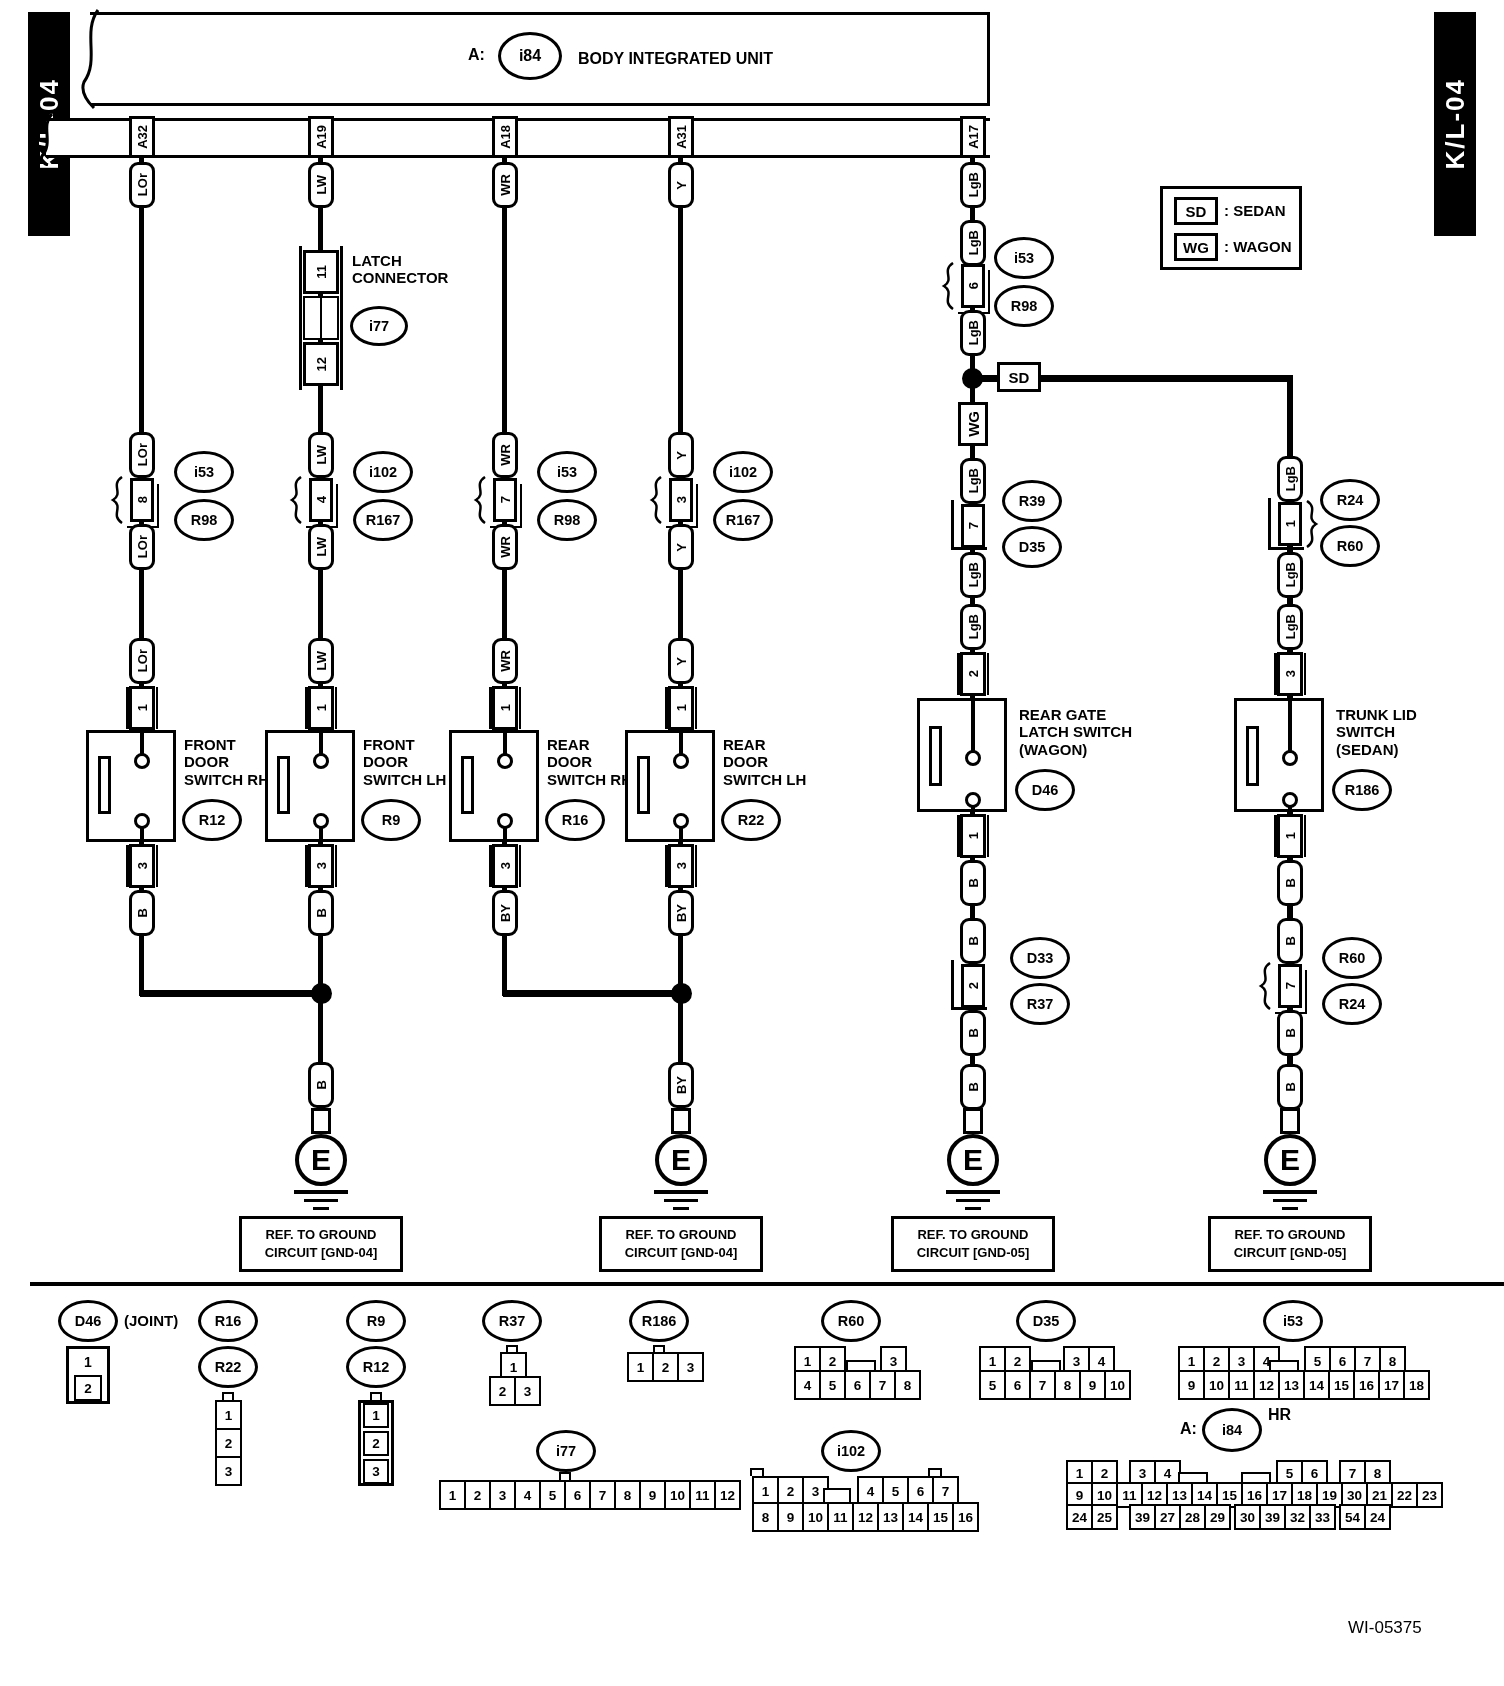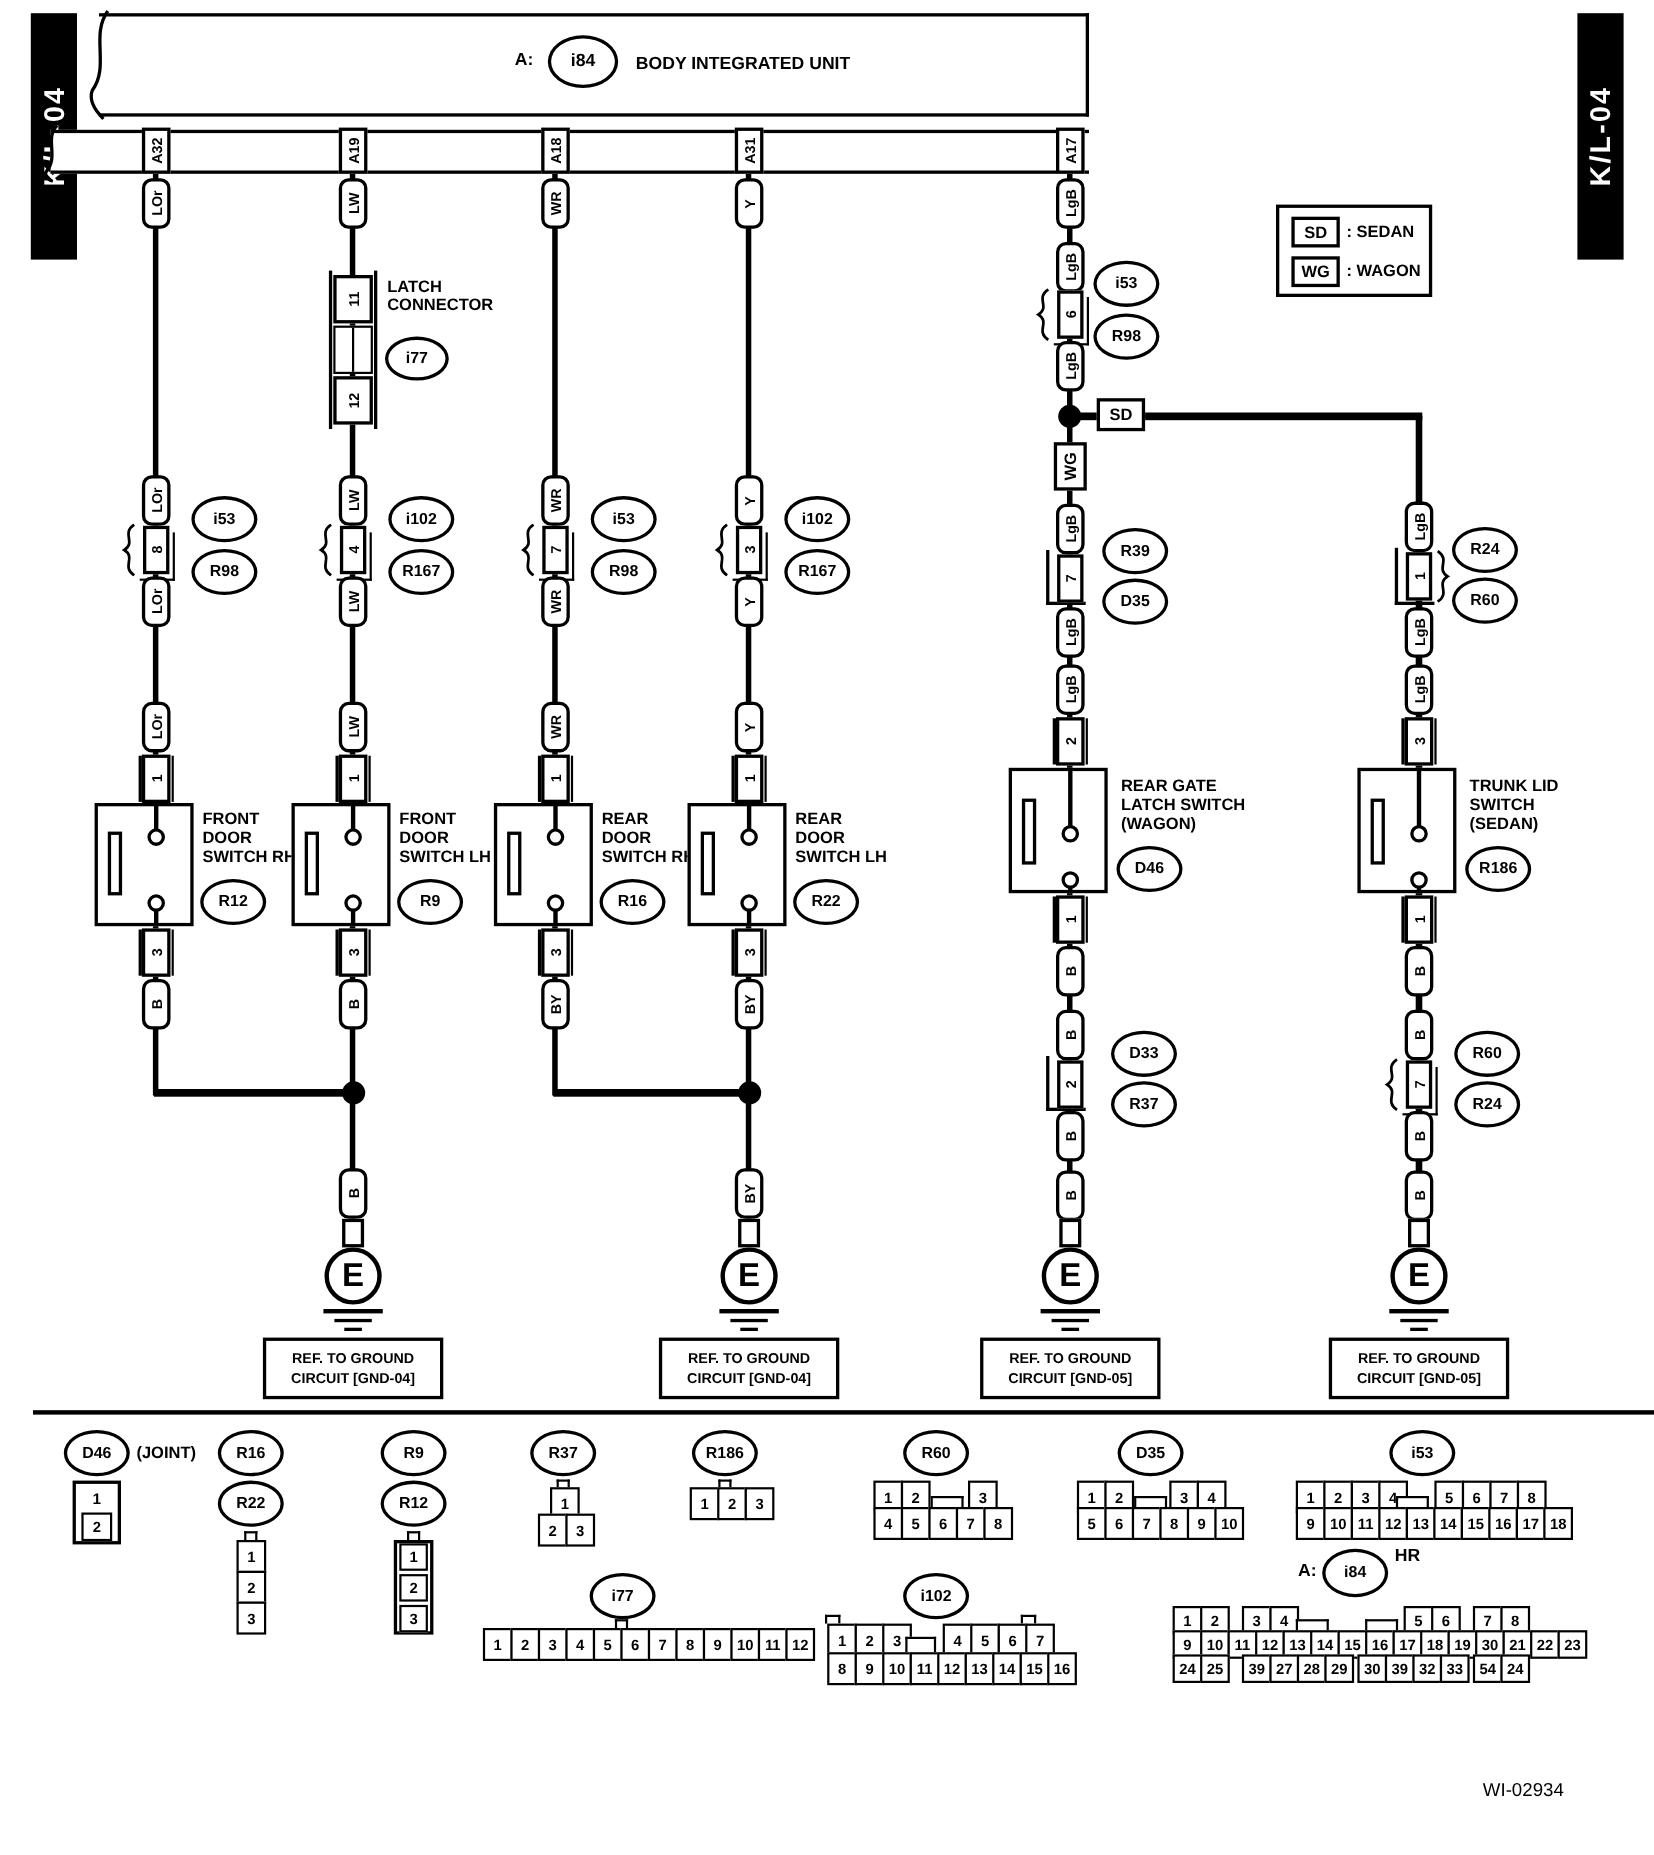--- a/index.html
+++ b/index.html
@@ -662,14 +662,14 @@
       <div class="cell">30</div>
       <div class="cell">39</div>
       <div class="cell">32</div>
       <div class="cell">33</div>
     </div>
   <div class="A row c84" style="left:1339px;top:1504px">
       <div class="cell">54</div>
       <div class="cell">24</div>
     </div>
 
-  <div class="A lbl" style="left:1348px;top:1618px;font-size:17px;font-weight:normal">WI-02934</div>
+  <div class="A lbl" style="left:1348px;top:1618px;font-size:17px;font-weight:normal">WI-05375</div>
 </div>
 
 </body></html>

